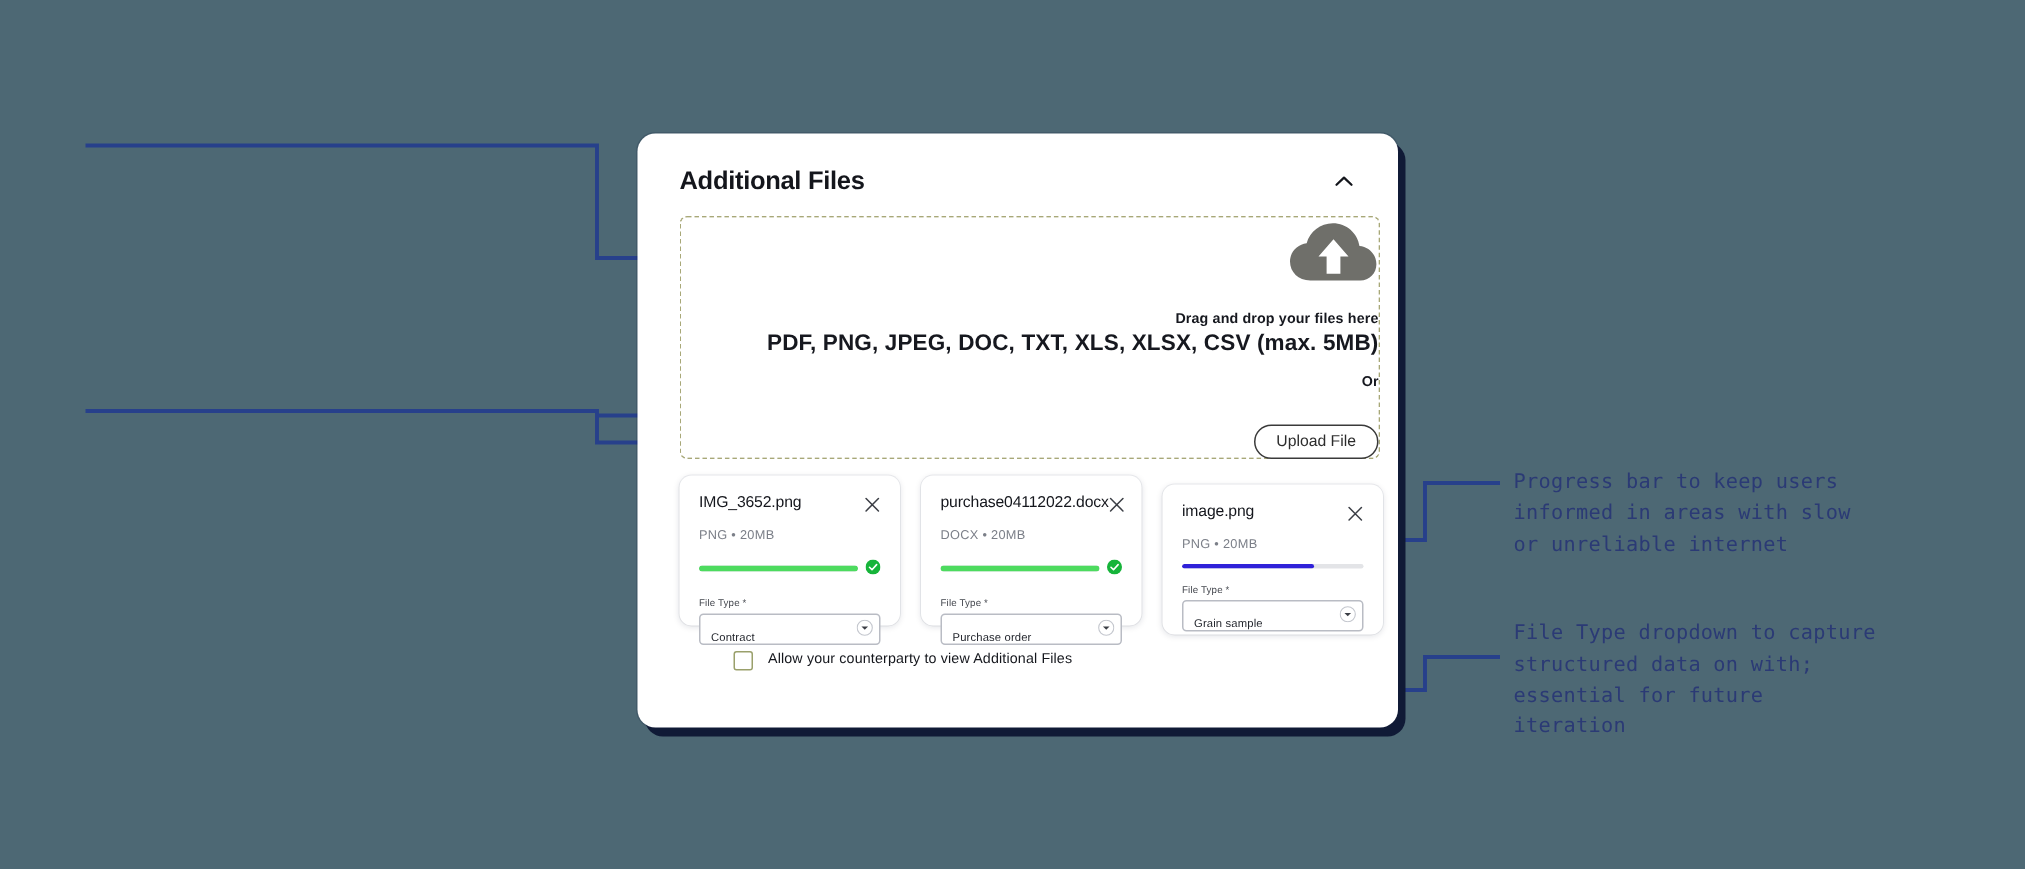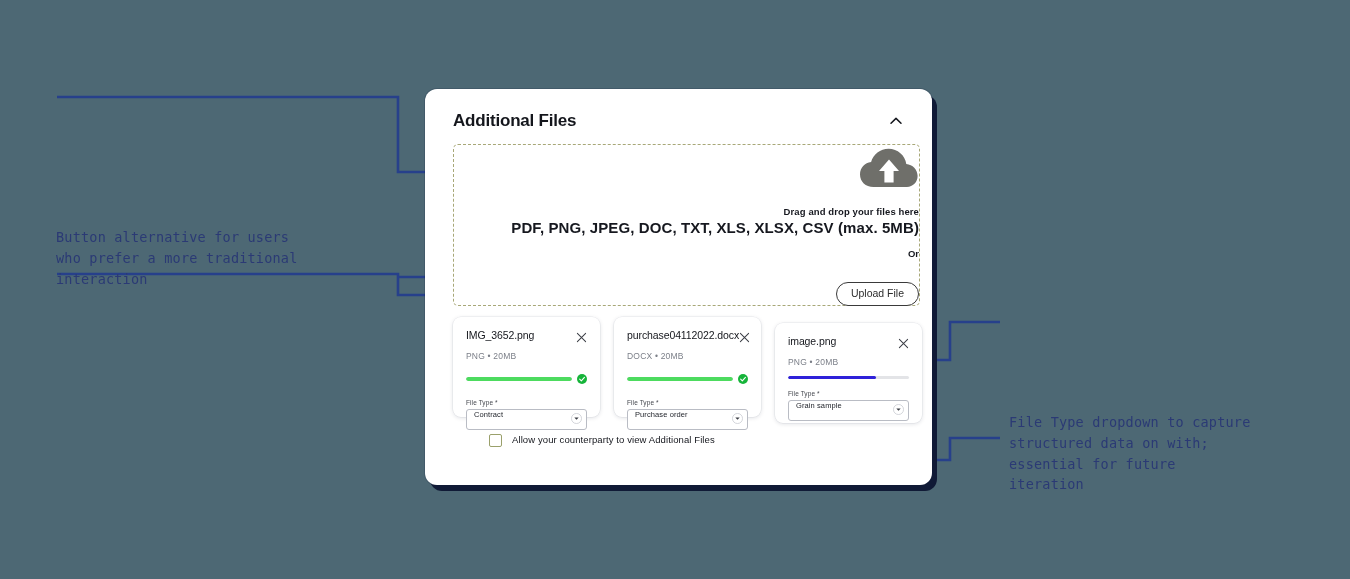--- a/index.html
+++ b/index.html
@@ -79,21 +79,21 @@
   .fmeta{font-size:8.5px;color:#7b7f88;margin-top:4px;letter-spacing:.2px;}
   .bar-row{display:flex;align-items:center;gap:5px;margin-top:9px;}
   .bar{height:3.4px;border-radius:2px;background:#e3e4e7;flex:1 1 auto;overflow:hidden;}
   .bar>i{display:block;height:100%;border-radius:2px;}
   .bar.done>i{background:#4ddb5f;}
   .bar.prog>i{background:#2f21d9;}
   .chk{width:10px;height:10px;flex:0 0 auto;}
   .ft-label{font-size:6.5px;color:#44474e;margin-top:11px;letter-spacing:.1px;}
   .ft-select{
     margin-top:3px;height:19px;border:1px solid #b9bcc4;border-radius:3px;
-    display:flex;align-items:flex-start;justify-content:space-between;
+    display:flex;align-items:flex-end;justify-content:space-between;
     padding:0 4px 0 7px;background:#fff;cursor:pointer;
   }
   .ft-val{font-size:7.5px;color:#23262d;letter-spacing:.1px;}
   .caret{width:11px;height:11px;flex:0 0 auto;}
 
   
   .cbrow{position:absolute;left:28px;top:345px;display:flex;align-items:flex-start;gap:10px;padding-left:36px;}
   .cbox{width:13px;height:13px;border:1.3px solid #9aa06b;border-radius:2px;background:#fff;cursor:pointer;box-sizing:border-box;}
   .cblabel{font-size:9.5px;color:#14161c;letter-spacing:.1px;}
 </style>
@@ -113,23 +113,23 @@
       <circle cx="461" cy="172" r="6.2"></circle>
       <circle cx="689" cy="277" r="6.2"></circle>
       <circle cx="926" cy="360" r="6.2"></circle>
       <circle cx="889" cy="427" r="6.2"></circle>
     </g>
     <g fill="none" stroke="#27408b" stroke-width="2.6">
       <path d="M 398 277 L 683 277"></path>
     </g>
   </svg>
 
-  <div class="anno anno-2">Button alternative for users
-who prefer a more traditional
-interaction</div>
+  <div class="anno anno-3">Progress bar to keep users
+informed in areas with slow
+or unreliable internet</div>
   <div class="anno anno-4">File Type dropdown to capture
 structured data on with;
 essential for future
 iteration</div>
 
   <div class="panel">
 
     <div class="panel-head">
       <div class="panel-title">Additional Files</div>
       <span>

